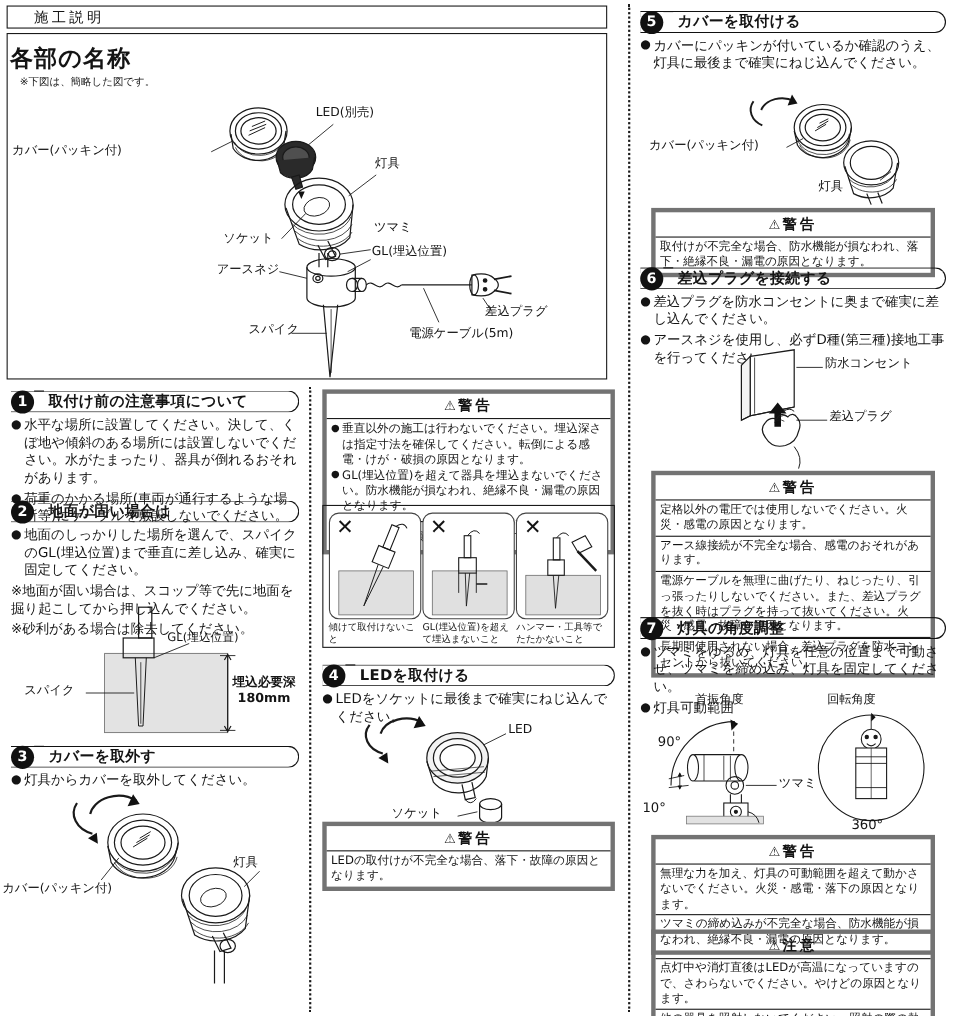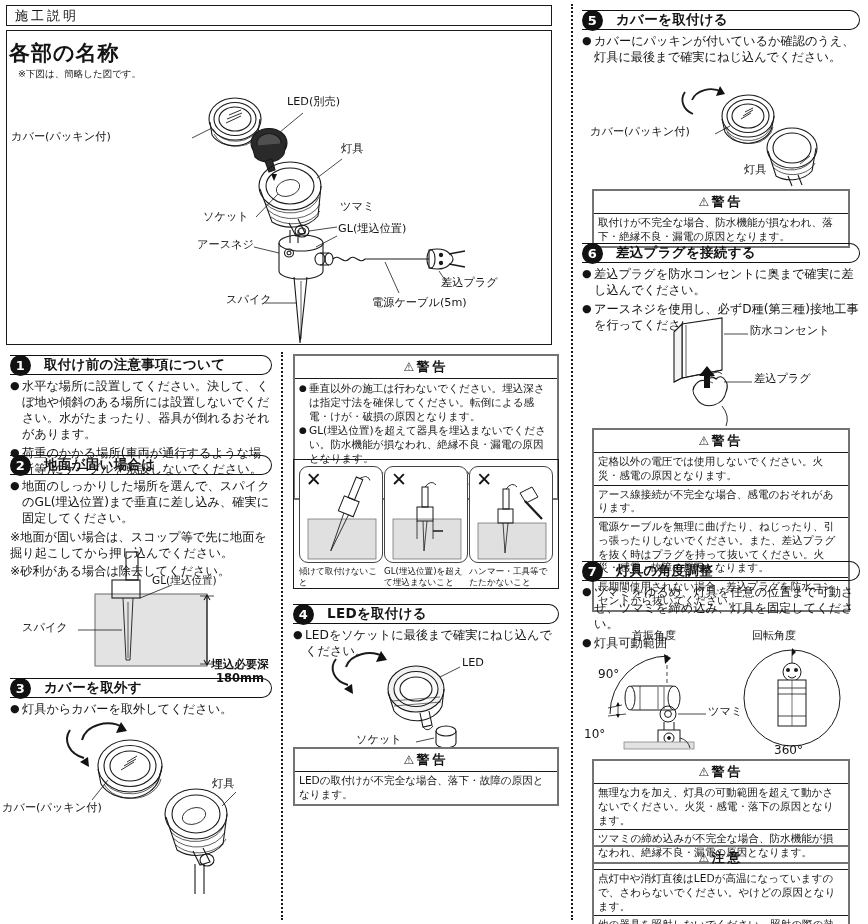--- a/index.html
+++ b/index.html
@@ -16,21 +16,21 @@
     font-size: 11px;
   }
 
   
   .doc-title-bar {
     position: absolute;
     left: 6px; top: 5px;
     width: 546px; height: 21px;
     border: 1px solid #1a1a1a;
     display: flex; align-items: center;
-    padding-left: 8px;
+    padding-left: 24px;
     font-size: 13px;
     letter-spacing: 3px;
   }
 
   
   .vdiv {
     position: absolute;
     border-left: 2px dotted #1a1a1a;
     width: 0;
   }
@@ -104,21 +104,21 @@
     font-size: 12.2px;
     line-height: 1.32;
     margin-bottom: 2px;
     display: flex;
   }
   .note-line .tx { flex: 1 1 auto; }
 
   
   .warnbox {
     position: absolute;
-    border: 2px solid #737373;
+    border: 4px solid #737373;
   }
   .warn-title {
     text-align: center;
     font-size: 13px; font-weight: bold;
     letter-spacing: 3px;
     padding: 2px 0 2px;
     border-bottom: 1px solid #1a1a1a;
   }
   .warn-title .tri {
     display: inline-block;
@@ -346,21 +346,21 @@
       <path d="M184 48 L187 43 L190 48" fill="none"></path>
       <path d="M184 108 L187 113 L190 108" fill="none"></path>
       <line x1="180" y1="44" x2="194" y2="44" stroke-width="0.8"></line>
       <line x1="180" y1="112" x2="194" y2="112" stroke-width="0.8"></line>
 
       <line x1="58" y1="78" x2="102" y2="78" stroke-width="0.8"></line>
     </g>
   </svg>
   <div class="lbl lbl-sm" style="left:132px; top:22px;">GL(埋込位置)</div>
   <div class="lbl" style="left:2px; top:70px;">スパイク</div>
-  <div class="depth-val" style="left:190px; top:62px; width:60px;margin-top:44px;">
+  <div class="depth-val" style="left:190px; top:62px; width:60px;">
     <div>埋込必要深</div>
     <div>180mm</div>
   </div>
 </div>
 
 <div class="step" style="left:10px; top:678px; width:262px;">
   <div class="step-head">
     <span class="num">3</span>
     <span class="numline"></span>
     <span>カバーを取外す</span>

